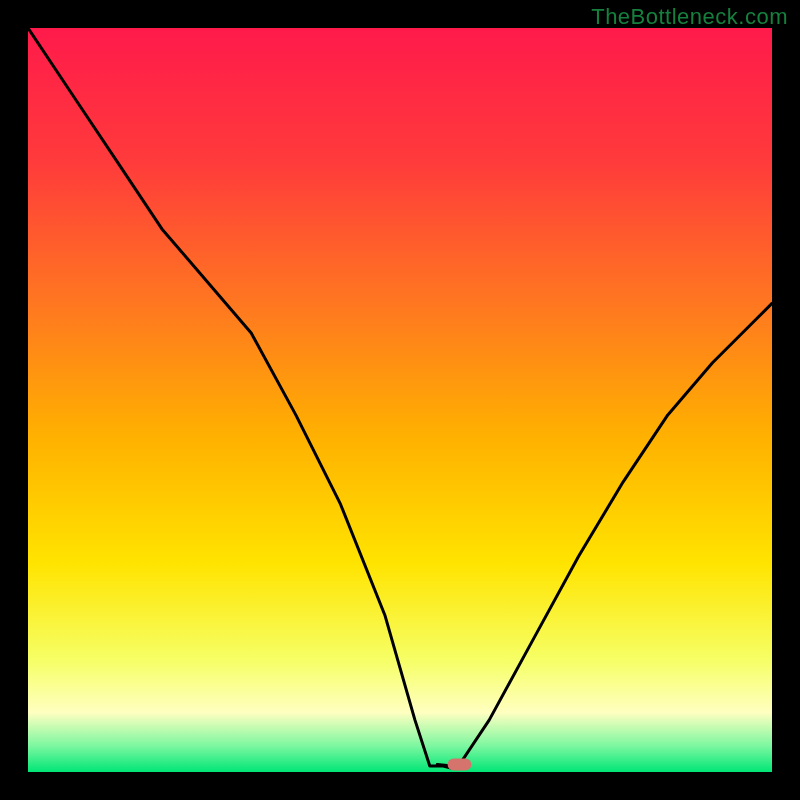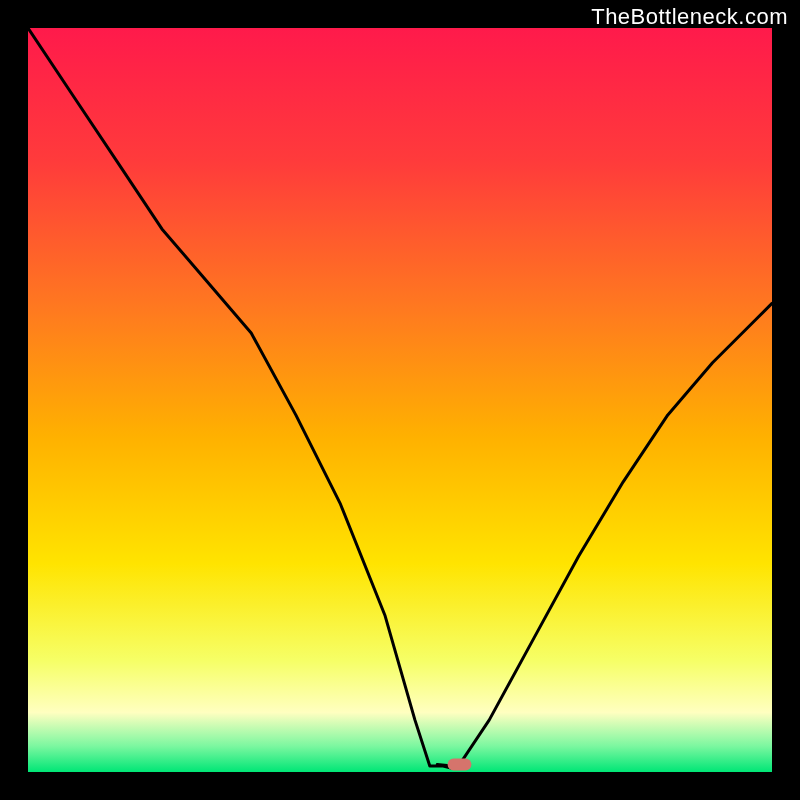--- a/index.html
+++ b/index.html
@@ -14,21 +14,21 @@
   .frame {
     position: relative;
     width: 800px;
     height: 800px;
     background: #000;
   }
   .watermark {
     position: absolute;
     top: 4px;
     right: 12px;
-    color: #ffffff;
+    color: #15803d;
     font-size: 22px;
     font-weight: 500;
     letter-spacing: 0.5px;
     user-select: none;
     z-index: 10;
   }
   .plot-area {
     position: absolute;
     left: 28px;
     top: 28px;

